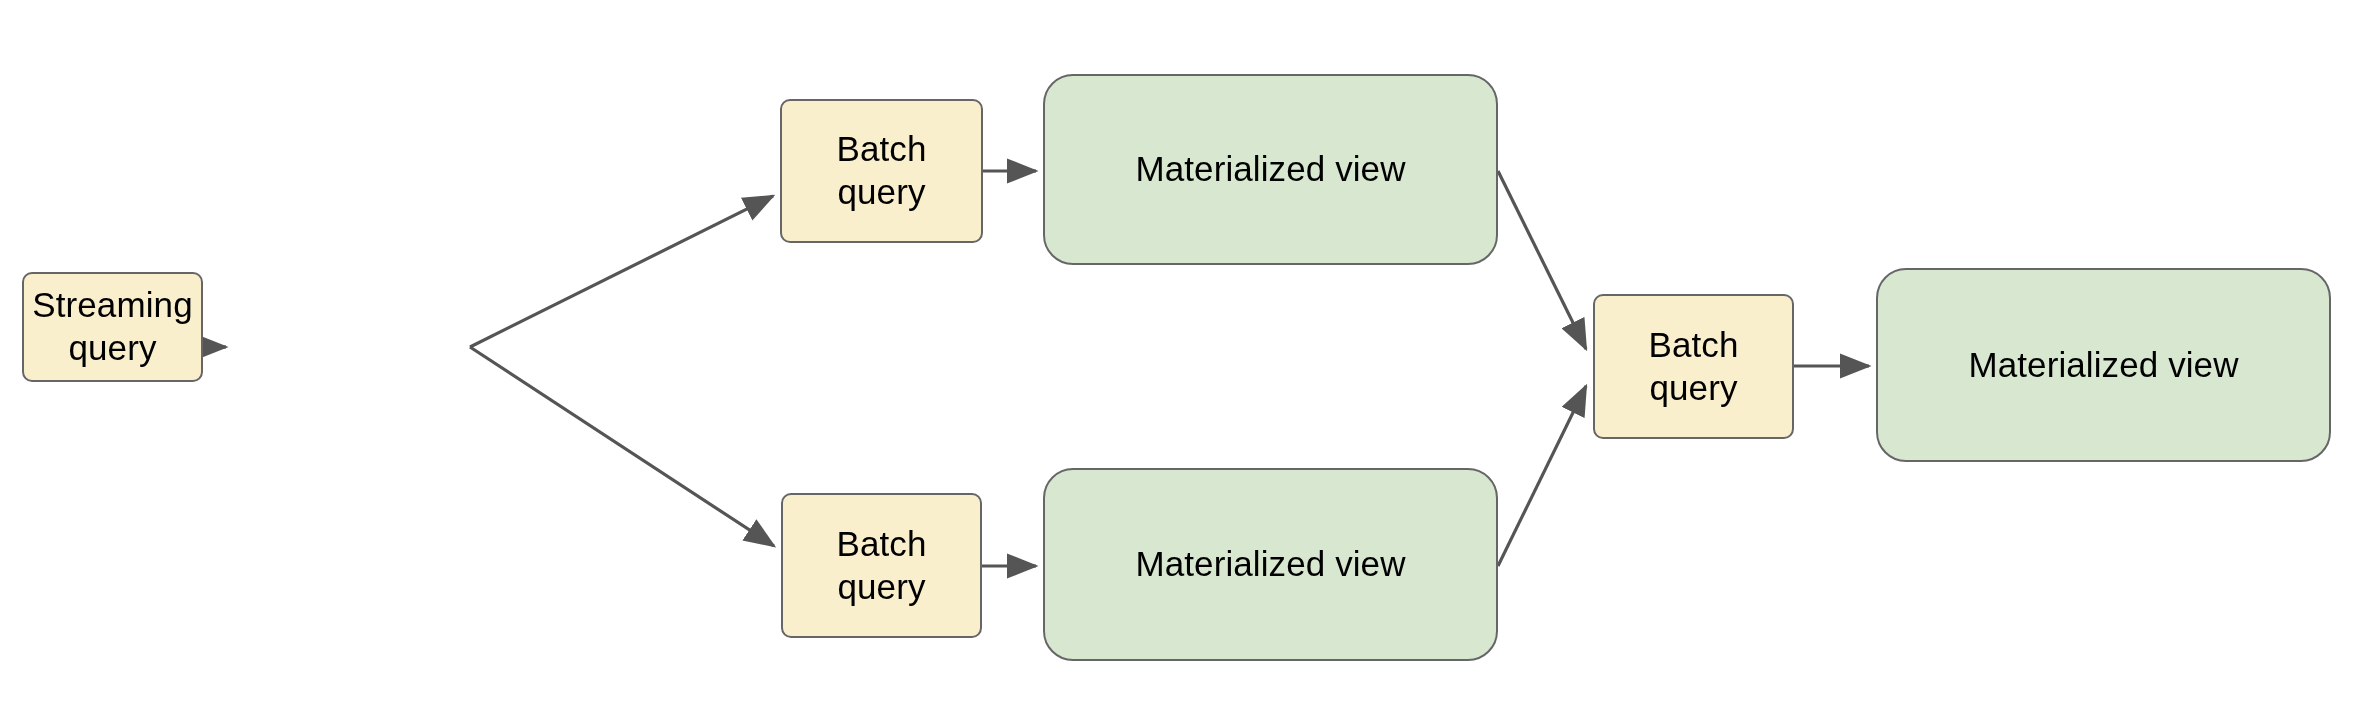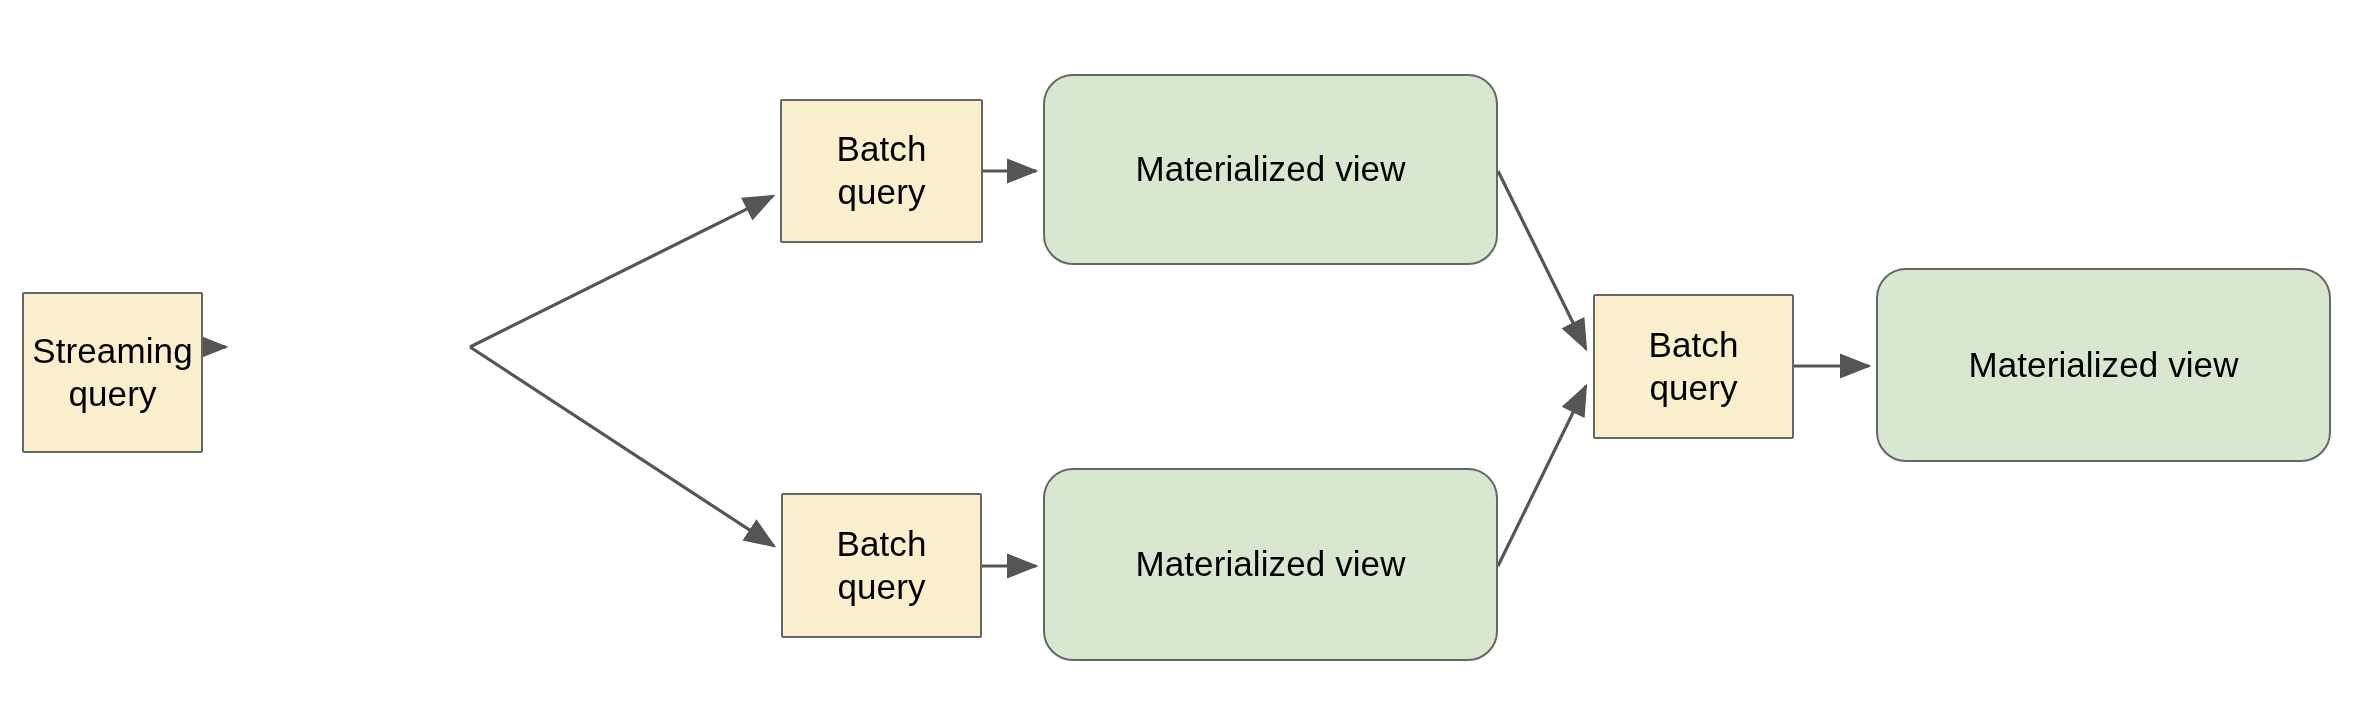--- a/index.html
+++ b/index.html
@@ -36,21 +36,21 @@
     color: #000000;
     font-size: 35px;
     line-height: 1.22;
     letter-spacing: 0.1px;
     border: 2px solid #666666;
     white-space: pre-line;
     z-index: 2;
   }
   .node.query {
     background: #faefcd;
-    border-radius: 2px;
+    border-radius: 10px;
   }
   .node.store {
     background: #d8e8d0;
     border-radius: 30px;
   }
   .node-label {
     display: block;
     padding: 0 6px;
   }
 </style>
@@ -70,21 +70,21 @@
       <path d="M 470 347 L 773 196"></path>
       <path d="M 470 347 L 774 546"></path>
       <path d="M 983 171 L 1036 171"></path>
       <path d="M 982 566 L 1036 566"></path>
       <path d="M 1498 171 L 1586 349"></path>
       <path d="M 1498 566 L 1586 386"></path>
       <path d="M 1794 366 L 1869 366"></path>
     </g>
   </svg>
 
-  <div class="node query" style="left: 22px; top: 292px; width: 181px; height: 161px; background: rgb(250, 239, 205); border-color: rgb(102, 102, 102); color: rgb(0, 0, 0);">
+  <div class="node query" style="left: 22px; top: 272px; width: 181px; height: 110px; background: rgb(250, 239, 205); border-color: rgb(102, 102, 102); color: rgb(0, 0, 0);">
     <span class="node-label">Streaming
 query</span>
   </div>
 
 
   <div class="node query" style="left: 780px; top: 99px; width: 203px; height: 144px; background: rgb(250, 239, 205); border-color: rgb(102, 102, 102); color: rgb(0, 0, 0);">
     <span class="node-label">Batch
 query</span>
   </div>
 

